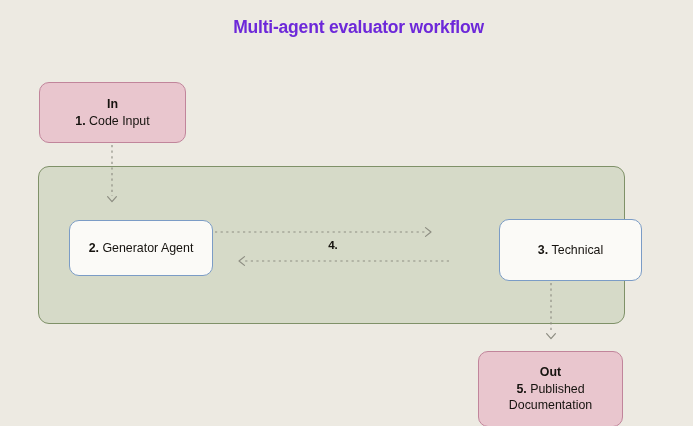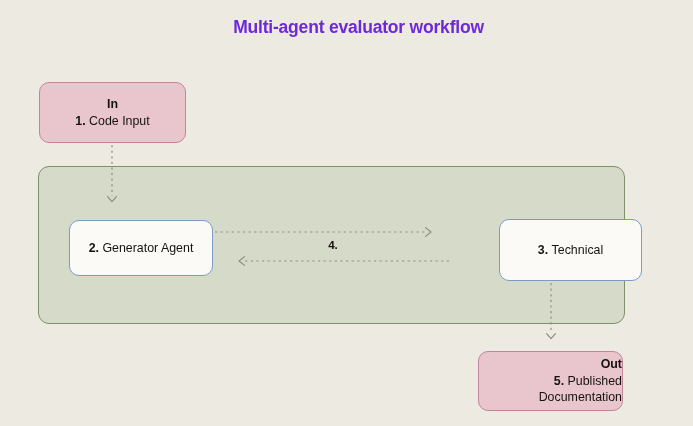--- a/index.html
+++ b/index.html
@@ -75,21 +75,21 @@
     border: 1.4px solid #c1859b;
   }
   .agent-node {
     background: #fbfaf7;
     border: 1.5px solid #7b9cc6;
   }
   
   #node-code-input   { left: 39px;  top: 82px;  width: 147px; height: 61px; }
   #node-generator    { left: 69px;  top: 220px; width: 144px; height: 56px; }
   #node-evaluator    { left: 451px; top: 219px; width: 143px; height: 62px; margin-left: 48px; }
-  #node-published    { left: 478px; top: 351px; width: 145px; height: 60px; align-items: flex-end; }
+  #node-published    { left: 478px; top: 351px; width: 145px; height: 76px; }
 
   
   #connectors {
     position: absolute;
     left: 0;
     top: 0;
     width: 693px;
     height: 426px;
     z-index: 3;
     pointer-events: none;

